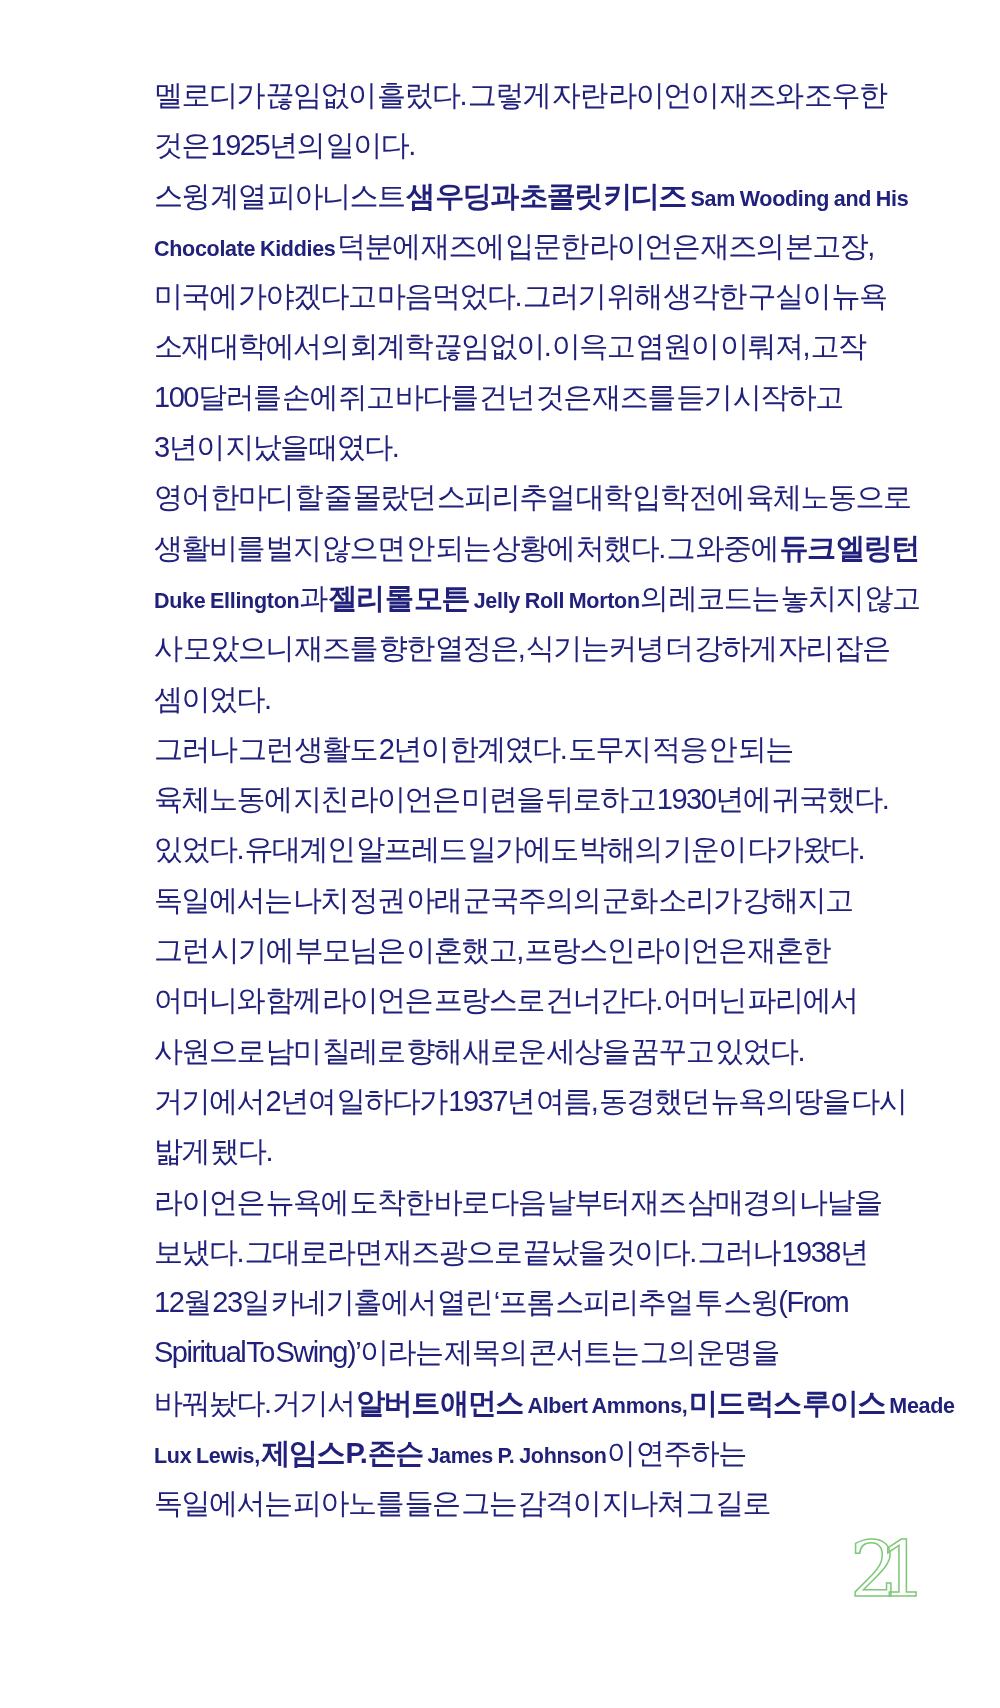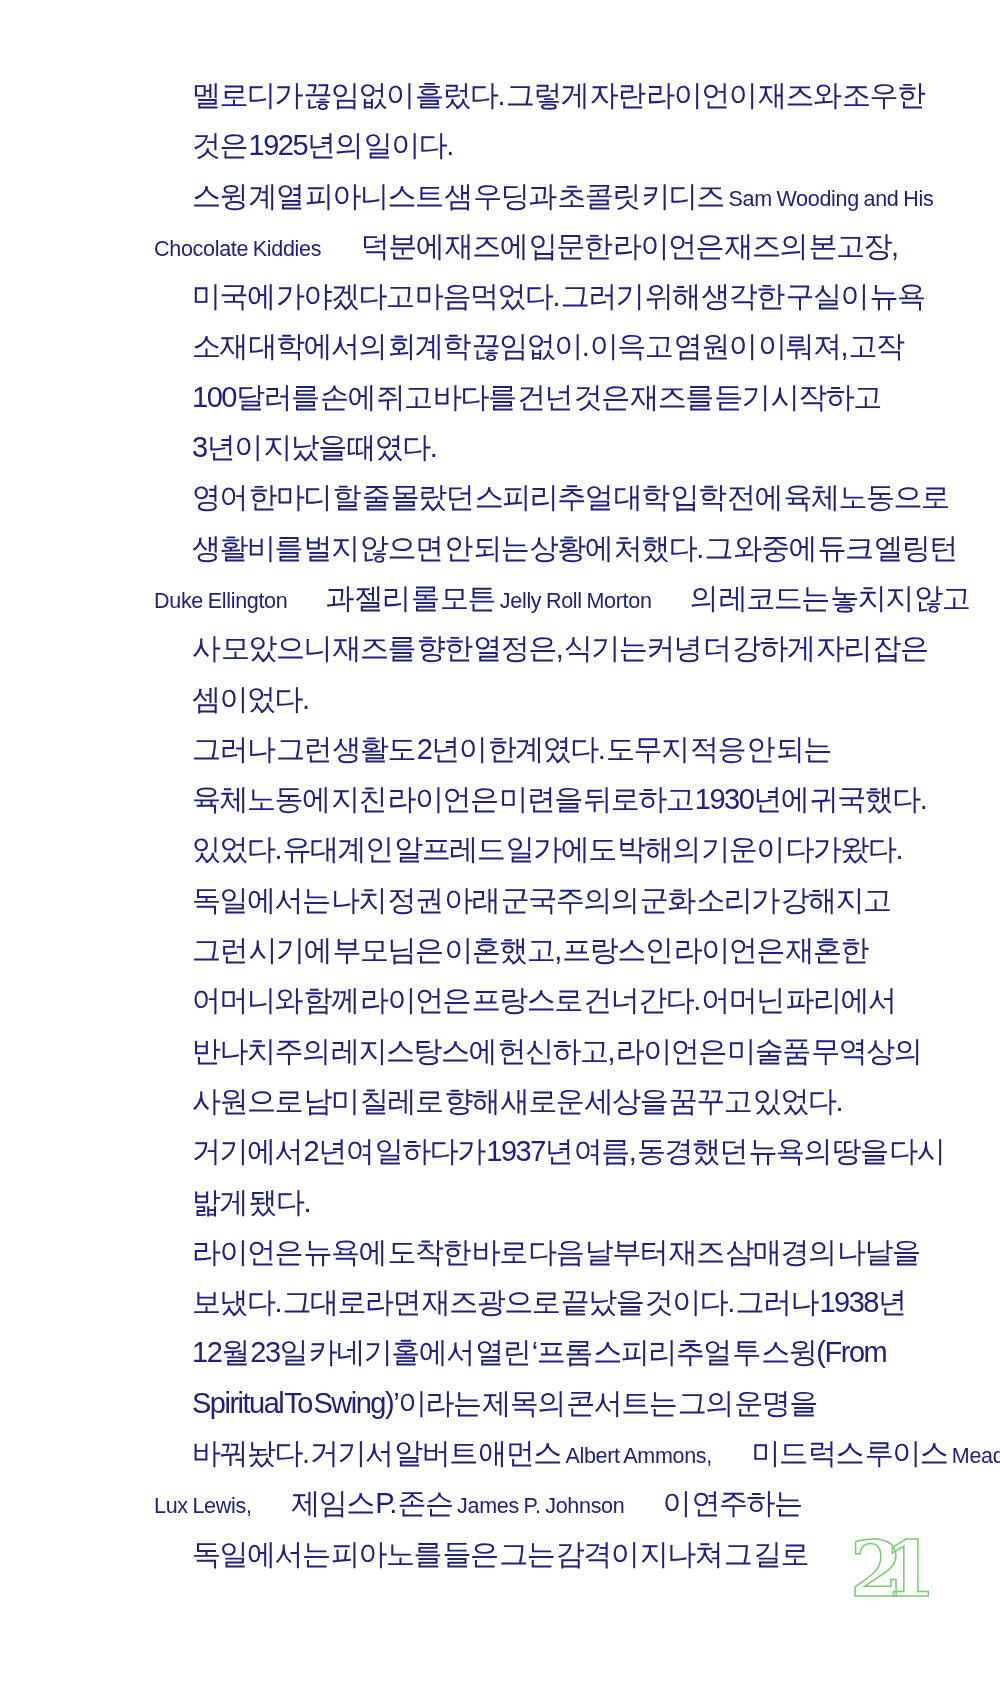--- a/index.html
+++ b/index.html
@@ -22,36 +22,36 @@
     color: var(--ink, #21217c);
   }
   .line {
     height: 50.3px;
     line-height: 50.3px;
     white-space: nowrap;
     font-size: 29px;
     letter-spacing: -1.5px;
     word-spacing: -5px;
   }
-  .run-k { font-weight: 400; margin-left: 38px; }
-  .run-b { font-weight: 400; }
+  .run-k { font-weight: 400; }
+  .run-b { font-weight: 700; }
   .run-e {
     font-size: 21.5px;
-    font-weight: 400;
+    font-weight: 700;
     letter-spacing: -0.3px;
     word-spacing: -1px;
   }
   .page-number {
     position: absolute;
     left: 850px;
     top: 1528px;
     font-family: "DejaVu Serif", "Liberation Serif", serif;
     font-size: 76px;
     line-height: 1.1;
-    font-weight: 700;
+    font-weight: 400;
     letter-spacing: -0.26em;
     color: var(--accent, #7ec878);
     -webkit-text-fill-color: transparent;
     -webkit-text-stroke: 1.5px var(--accent, #7ec878);
   }
 </style>
 </head>
 <body>
 
 <div class="page">
@@ -68,21 +68,20 @@
       <div class="line"><span class="run-k">생활비를 벌지 않으면 안 되는 상황에 처했다. 그 와중에 </span><span class="run-b">듀크 엘링턴</span></div>
       <div class="line"><span class="run-e">Duke Ellington</span><span class="run-k">과 </span><span class="run-b">젤리 롤 모튼</span><span class="run-e"> Jelly Roll Morton</span><span class="run-k">의 레코드는 놓치지 않고</span></div>
       <div class="line"><span class="run-k">사 모았으니 재즈를 향한 열정은, 식기는커녕 더 강하게 자리 잡은</span></div>
       <div class="line"><span class="run-k">셈이었다.</span></div>
       <div class="line"><span class="run-k">그러나 그런 생활도 2년이 한계였다. 도무지 적응 안 되는</span></div>
       <div class="line"><span class="run-k">육체노동에 지친 라이언은 미련을 뒤로하고 1930년에 귀국했다.</span></div>
       <div class="line"><span class="run-k">있었다. 유대계인 알프레드 일가에도 박해의 기운이 다가왔다.</span></div>
       <div class="line"><span class="run-k">독일에서는 나치 정권 아래 군국주의의 군화 소리가 강해지고</span></div>
       <div class="line"><span class="run-k">그런 시기에 부모님은 이혼했고, 프랑스인 라이언은 재혼한</span></div>
       <div class="line"><span class="run-k">어머니와 함께 라이언은 프랑스로 건너간다. 어머닌 파리에서</span></div>
-      <div class="line"><span class="run-k">반나치주의 레지스탕스에 헌신하고, 라이언은 미술품 무역상의</span></div>
       <div class="line"><span class="run-k">사원으로 남미 칠레로 향해 새로운 세상을 꿈꾸고 있었다.</span></div>
       <div class="line"><span class="run-k">거기에서 2년여 일하다가 1937년 여름, 동경했던 뉴욕의 땅을 다시</span></div>
       <div class="line"><span class="run-k">밟게 됐다.</span></div>
       <div class="line"><span class="run-k">라이언은 뉴욕에 도착한 바로 다음 날부터 재즈 삼매경의 나날을</span></div>
       <div class="line"><span class="run-k">보냈다. 그대로라면 재즈광으로 끝났을 것이다. 그러나 1938년</span></div>
       <div class="line"><span class="run-k">12월 23일 카네기홀에서 열린 ‘프롬 스피리추얼 투 스윙(From</span></div>
       <div class="line"><span class="run-k">Spiritual To Swing)’이라는 제목의 콘서트는 그의 운명을</span></div>
       <div class="line"><span class="run-k">바꿔놨다. 거기서 </span><span class="run-b">알버트 애먼스</span><span class="run-e"> Albert Ammons,</span><span class="run-k"> </span><span class="run-b">미드 럭스 루이스</span><span class="run-e"> Meade</span></div>
       <div class="line"><span class="run-e">Lux Lewis,</span><span class="run-k"> </span><span class="run-b">제임스 P. 존슨</span><span class="run-e"> James P. Johnson</span><span class="run-k">이 연주하는</span></div>
       <div class="line"><span class="run-k">독일에서는 피아노를 들은 그는 감격이 지나쳐 그 길로</span></div>

